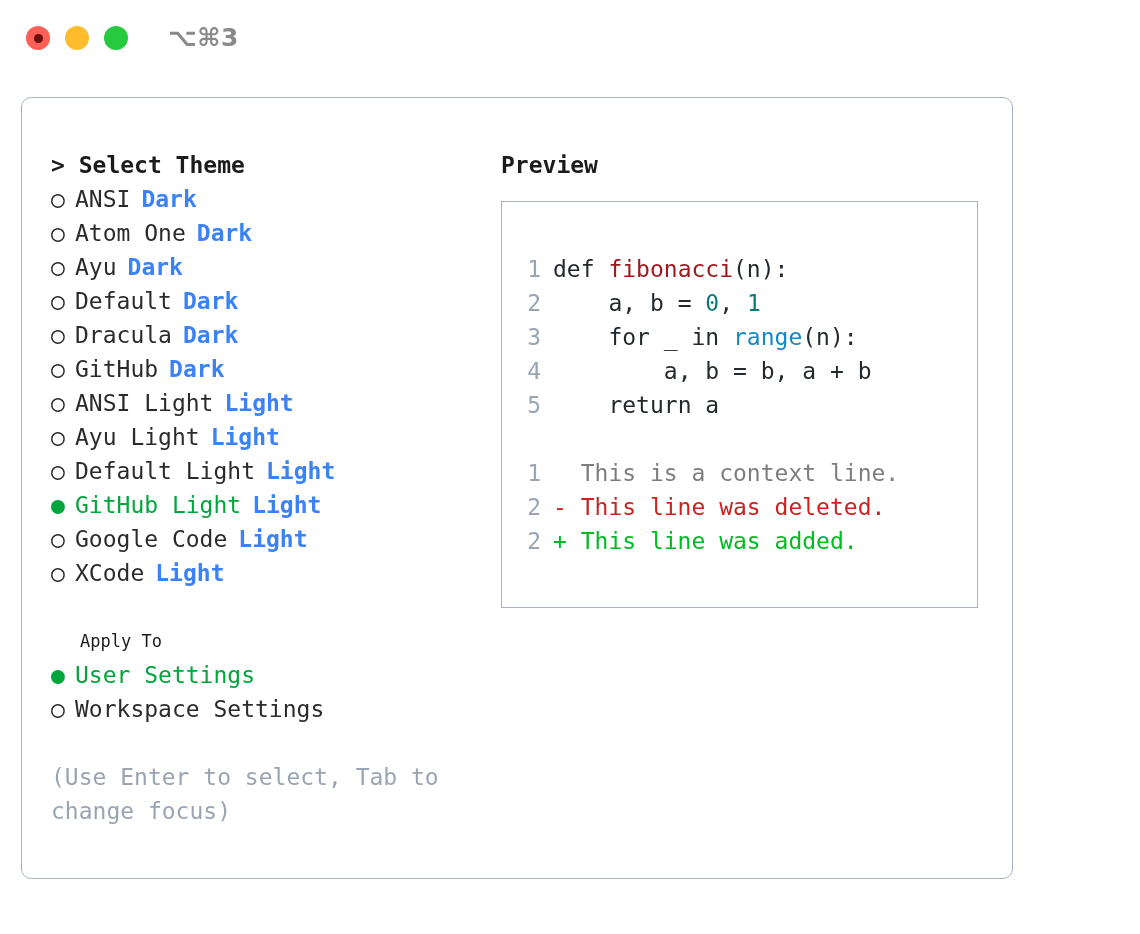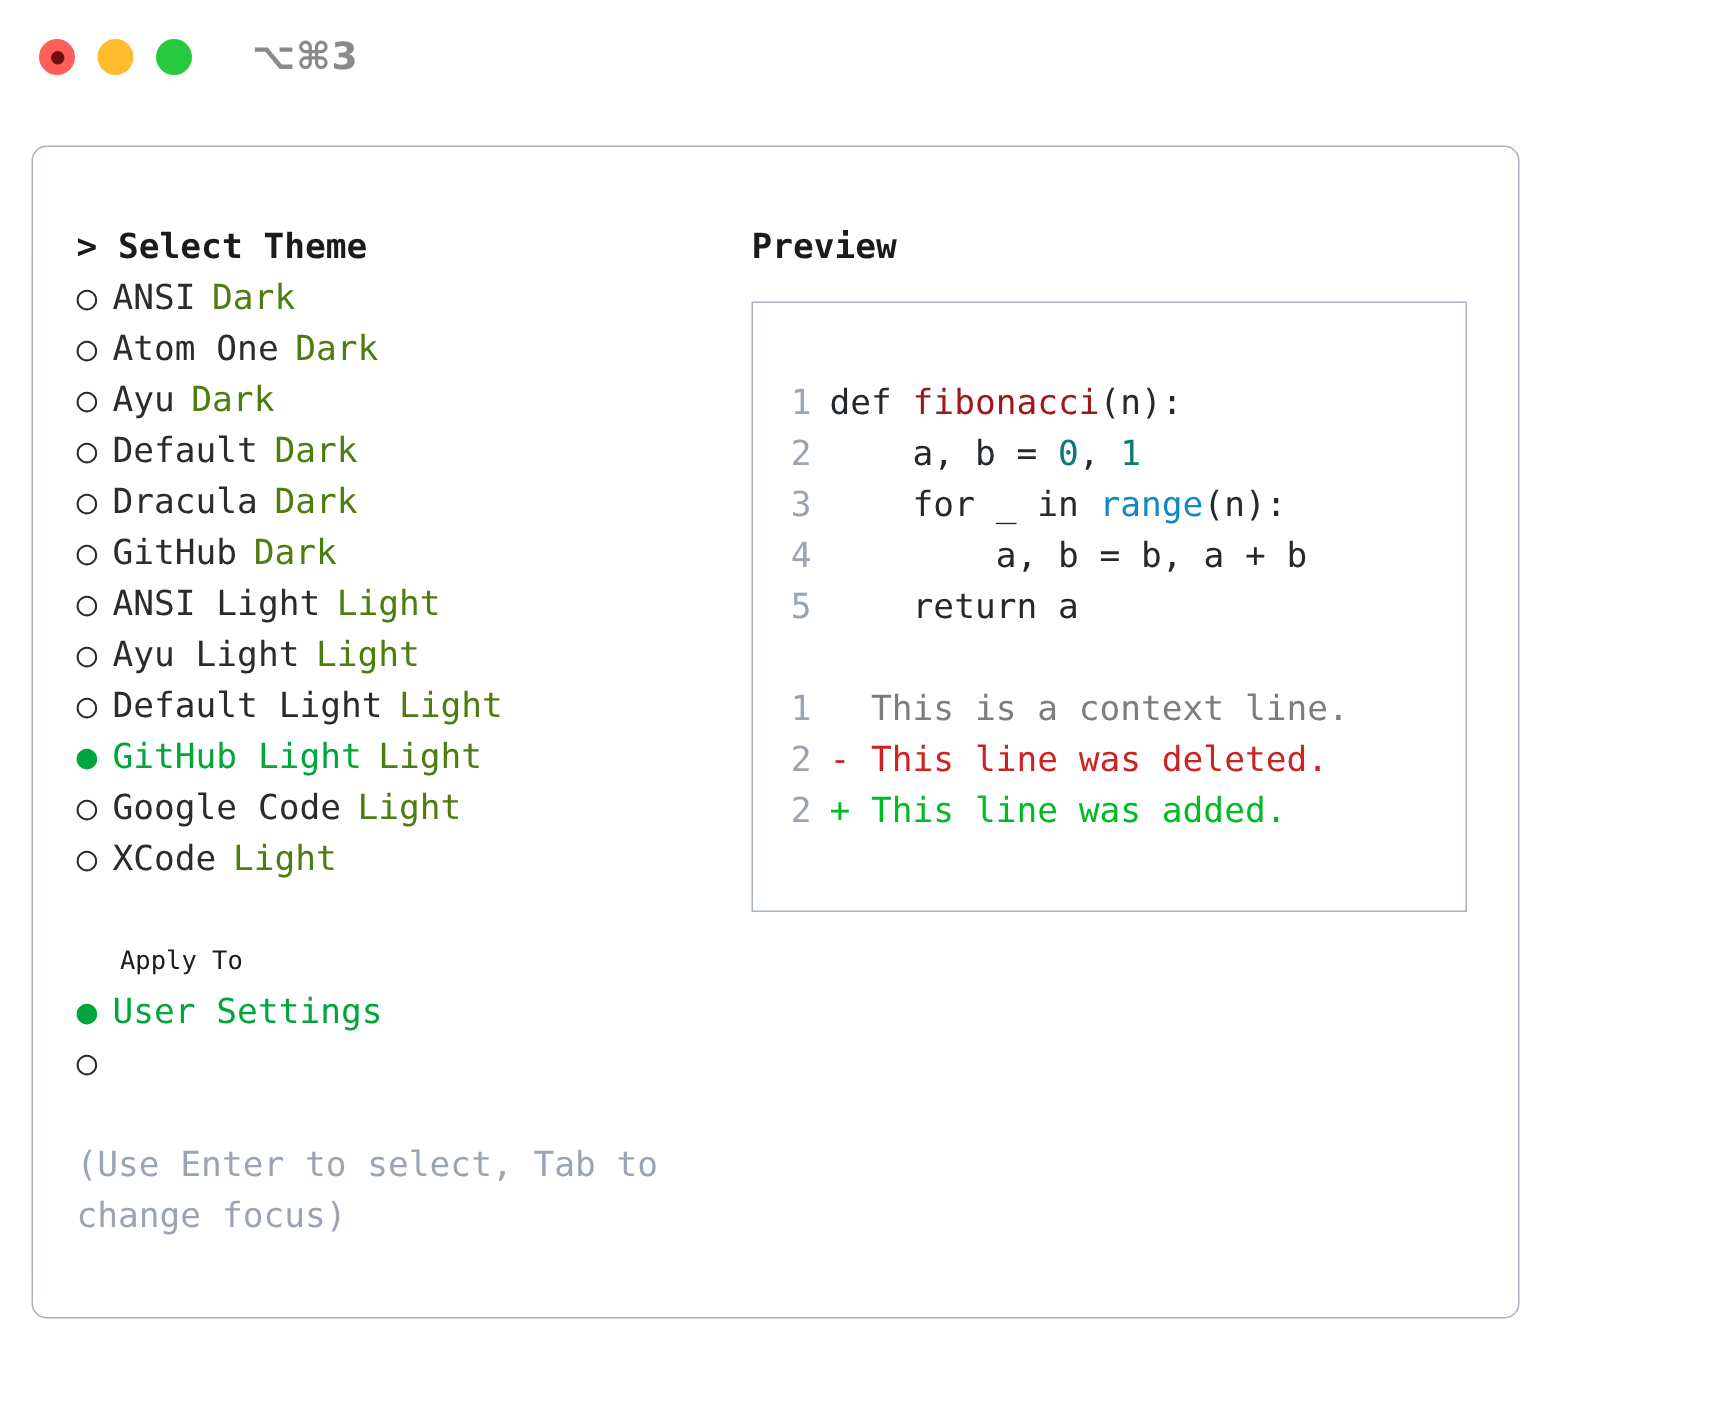--- a/index.html
+++ b/index.html
@@ -120,22 +120,23 @@
   .opt-marker {
     width: 24px;
     flex: 0 0 24px;
     display: inline-block;
     white-space: pre;
   }
   .opt-row.selected .opt-marker,
   .opt-row.selected .opt-label { color: #00a63c; }
   .opt-label { color: #2b2b2b; }
   .opt-variant {
-    color: #4d7c0f;
+    color: #3b82f6;
     margin-left: 11px;
+    font-weight: bold;
   }
 
   .apply-heading {
     font-size: 17px;
     line-height: 34px;
     color: #1b1b1b;
     padding-left: 29px;
     white-space: pre;
   }
 
@@ -242,21 +243,21 @@
             <div class="opt-row"><span class="opt-marker">○</span><span class="opt-label">Google Code</span><span class="opt-variant">Light</span></div>
             <div class="opt-row"><span class="opt-marker">○</span><span class="opt-label">XCode</span><span class="opt-variant">Light</span></div>
           </div>
 
         <div class="spacer-lg"></div>
 
         <div class="apply-heading">Apply To</div>
 
         <div id="apply-list">
             <div class="opt-row selected"><span class="opt-marker">●</span><span class="opt-label">User Settings</span></div>
-            <div class="opt-row"><span class="opt-marker">○</span></div>
+            <div class="opt-row"><span class="opt-marker">○</span><span class="opt-label">Workspace Settings</span></div>
           </div>
 
         <div class="spacer-xl"></div>
 
         <div class="hint">(Use Enter to select, Tab to change focus)</div>
       </div>
 
       <div class="right-col">
         <div class="preview-title">Preview</div>
 

